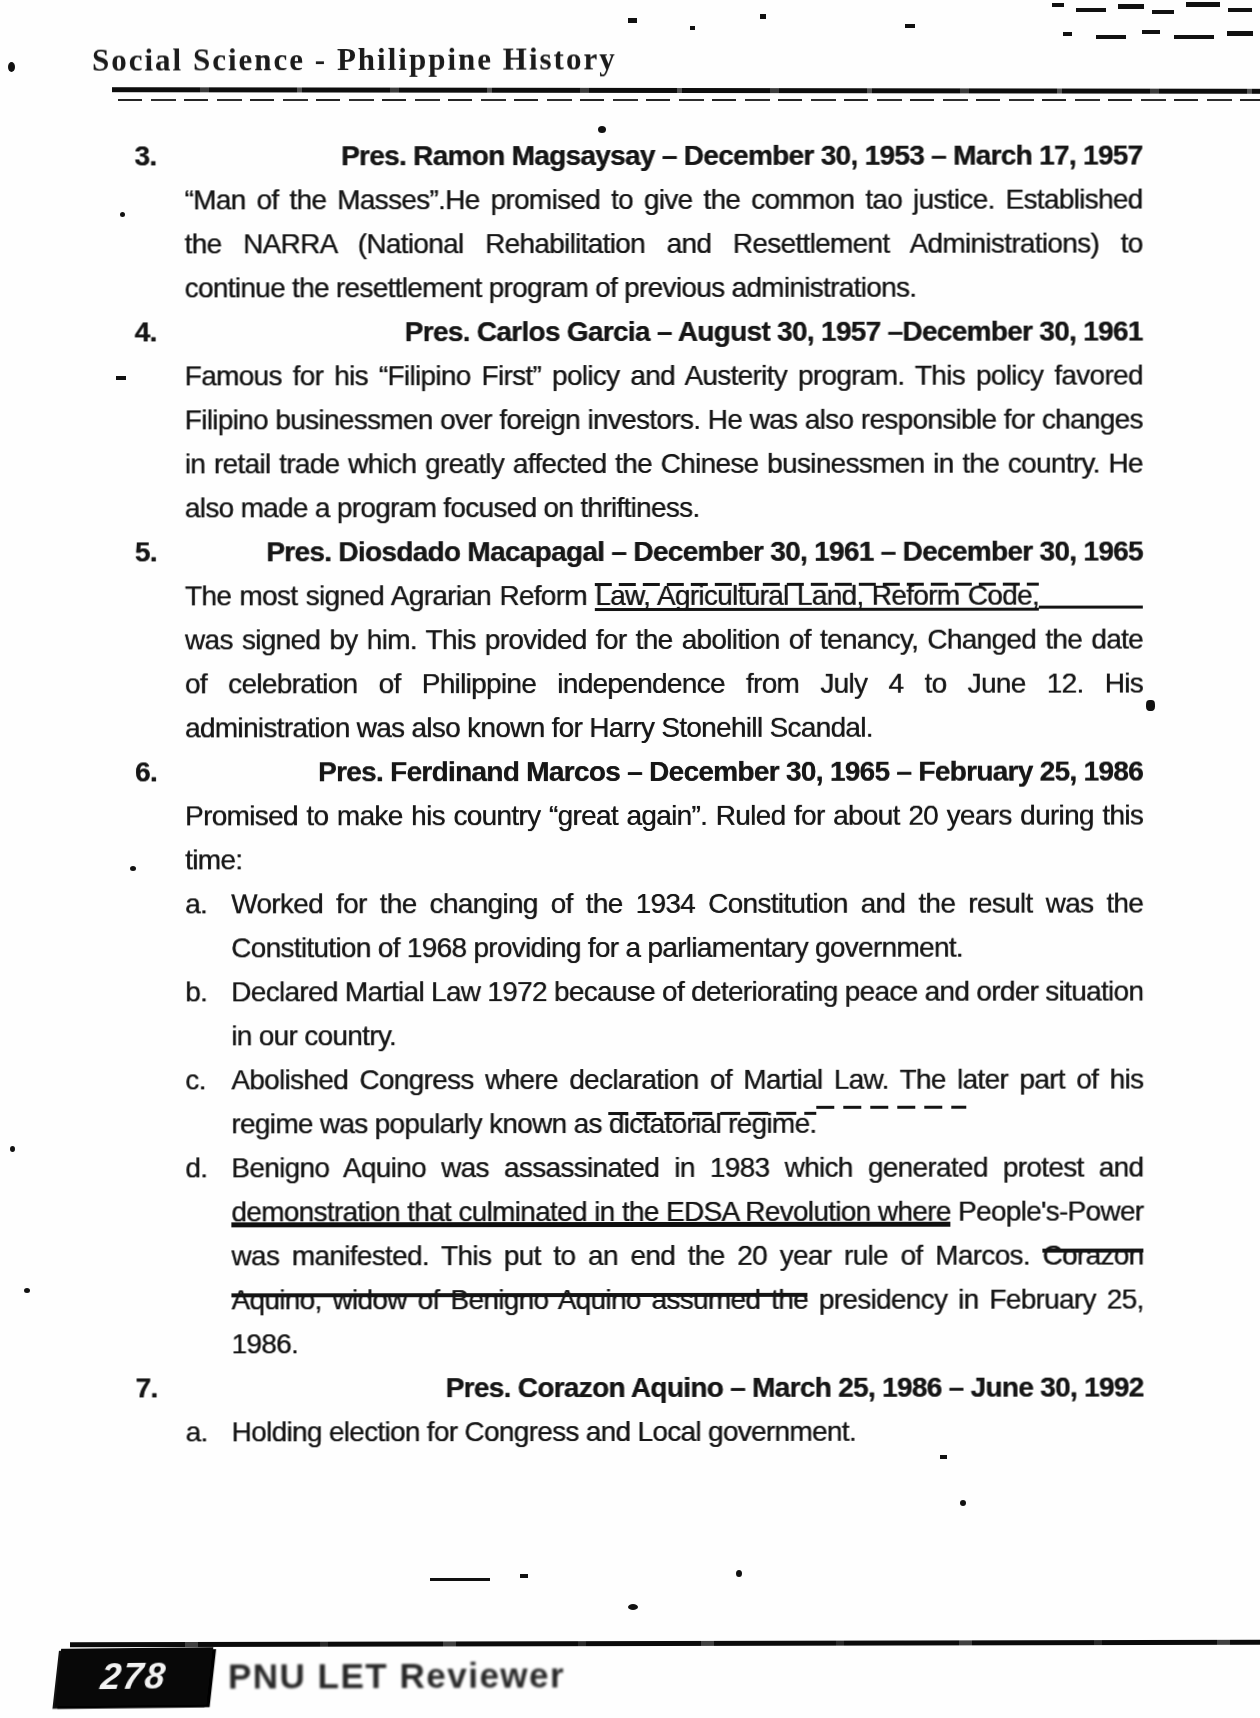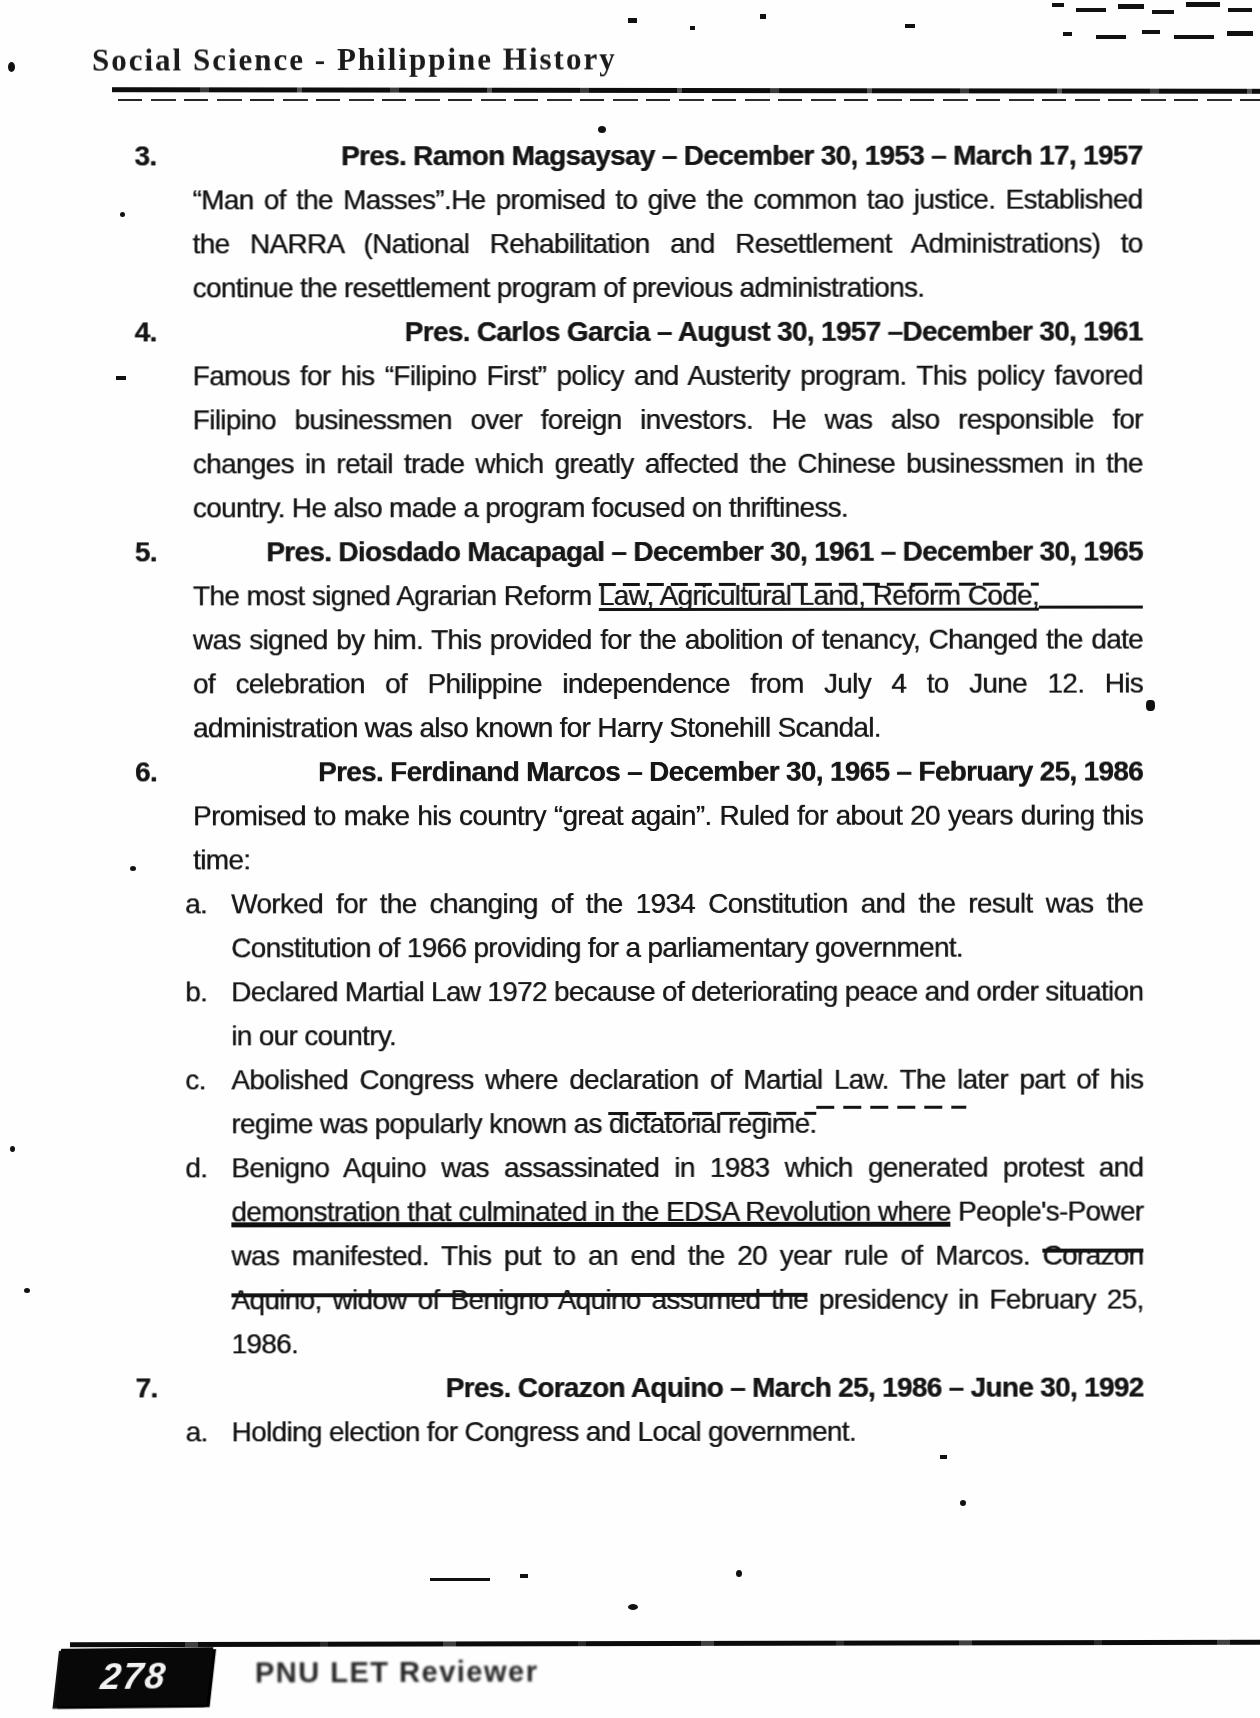--- a/index.html
+++ b/index.html
@@ -34,21 +34,21 @@
     position:absolute;top:134px;left:135px;width:1008px;
     font-size:28px;line-height:44px;letter-spacing:-0.7px;
     text-shadow:0.35px 0 0 rgba(12,12,12,0.85);
     filter:blur(0.25px);
     transform:rotate(-0.05deg);
   }
   .item{display:flex;align-items:flex-start;}
   .num{flex:0 0 50px;font-weight:700;}
   .item-content{flex:1;min-width:0;}
   .title{font-weight:700;text-align:right;}
-  .body{text-align:justify;margin-left:8px;}
+  .body{text-align:justify;}
   .subitem{display:flex;align-items:flex-start;}
   .sub-letter{flex:0 0 46px;}
   .sub-text{flex:1;min-width:0;text-align:justify;}
 
   
   .seg-uo{ 
     background-image:
       repeating-linear-gradient(to right,#141414 0 17px,rgba(0,0,0,0) 17px 24px),
       linear-gradient(#141414,#141414);
     background-size:100% 3px,100% 3px;
@@ -84,24 +84,23 @@
     position:absolute;top:1648px;left:58px;width:152px;height:58px;
     background:#131313;color:#e8e8e8;
     display:flex;align-items:center;justify-content:center;
     font-size:36px;font-weight:700;font-style:italic;letter-spacing:2px;
     transform:skewX(-7deg) rotate(-0.6deg);
     box-shadow:3px 2px 0 #000,-2px 2px 0 #1d1d1d;
     filter:blur(0.7px) contrast(1.1);
   }
   .footer-label{
     position:absolute;top:1656px;left:228px;
-    font-size:29px;font-weight:700;letter-spacing:1.5px;color:#333;
+    font-size:35px;font-weight:700;letter-spacing:1.5px;color:#333;
     filter:blur(0.8px) contrast(1.15);
     transform:rotate(-0.2deg);
-    margin-left:27px;
   }
 
   
   .noise{position:absolute;background:#111;pointer-events:none;filter:blur(0.3px);}
 </style>
 </head>
 <body>
 
 <div class="page">
 
@@ -131,21 +130,21 @@
           <div class="body"><span>The most signed Agrarian Reform </span><span class="seg-uo">Law, Agricultural Land, Reform Code,</span><span class="rule-ext"></span><span> was signed by him. This provided for the abolition of tenancy, Changed the date of celebration of Philippine independence from July 4 to June 12. His administration was also known for Harry Stonehill Scandal.</span></div>
         </div>
       </div>
       <div class="item">
         <span class="num">6.</span>
         <div class="item-content">
           <div class="title">Pres. Ferdinand Marcos – December 30, 1965 – February 25, 1986</div>
           <div class="body"><span>Promised to make his country “great again”. Ruled for about 20 years during this time:</span></div>
           <div class="subitem">
             <span class="sub-letter">a.</span>
-            <div class="sub-text"><span>Worked for the changing of the 1934 Constitution and the result was the Constitution of 1966 providing for a parliamentary government.</span></div>
+            <div class="sub-text"><span>Worked for the changing of the 1934 Constitution and the result was the Constitution of 1968 providing for a parliamentary government.</span></div>
           </div>
           <div class="subitem">
             <span class="sub-letter">b.</span>
             <div class="sub-text"><span>Declared Martial Law 1972 because of deteriorating peace and order situation in our country.</span></div>
           </div>
           <div class="subitem">
             <span class="sub-letter">c.</span>
             <div class="sub-text"><span>Abolished Congress where declaration of Martial Law. The later part of his regime was popularly known as </span><span class="seg-overline">dictatorial regime.</span><span class="rule-ext-dashed"></span></div>
           </div>
           <div class="subitem">

